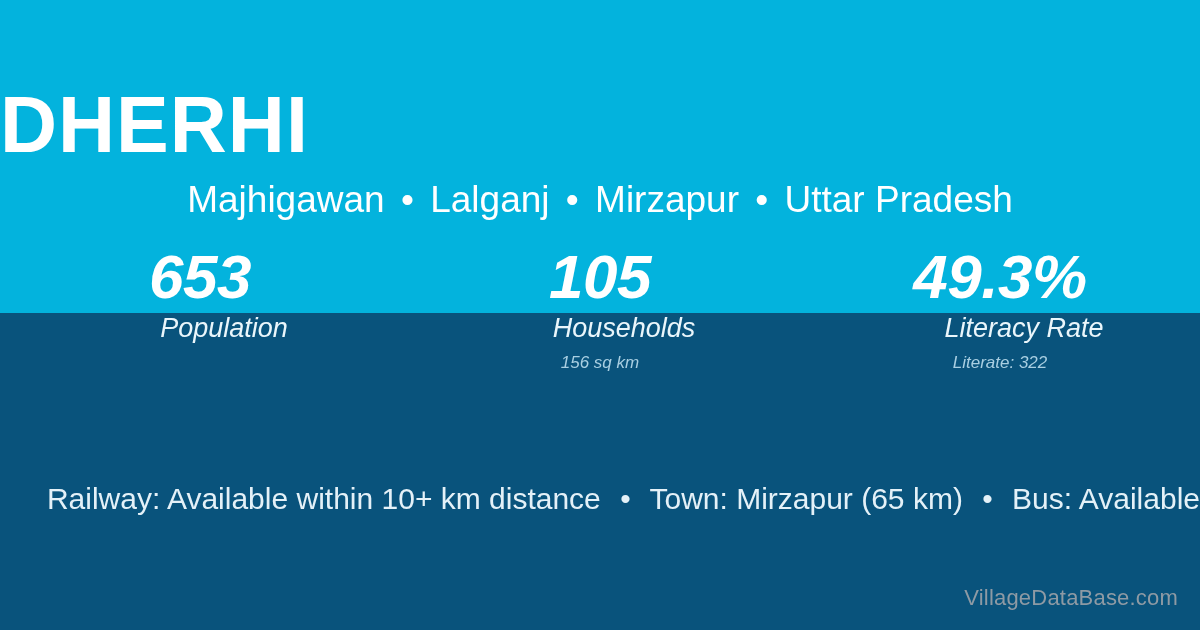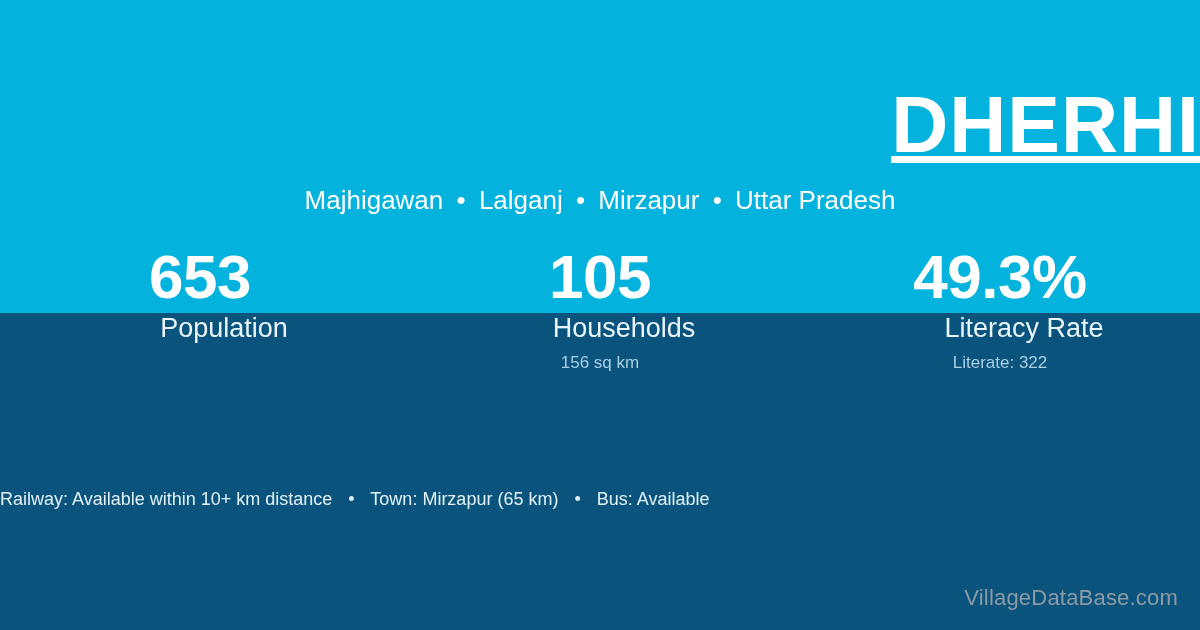--- a/index.html
+++ b/index.html
@@ -49,37 +49,36 @@
     width:1200px;
     height:630px;
   }
 
   
   .village-title {
     position:absolute;
     left:0;
     top:80px;
     width:1200px;
-    text-align:right;
+    text-align:left;
     font-size:79px;
     font-weight:bold;
     letter-spacing:1px;
     color:#ffffff;
     line-height:90px;
     white-space:nowrap;
-    text-decoration:underline;
   }
 
   .village-subtitle {
     position:absolute;
     left:0;
     top:181px;
     width:1200px;
     text-align:center;
-    font-size:26px;
+    font-size:37px;
     font-weight:normal;
     color:#ffffff;
     line-height:38px;
     white-space:nowrap;
   }
 
   .village-subtitle .sep {
     padding:0 6px;
   }
 
@@ -89,20 +88,21 @@
     left:0;
     top:243px;
     width:1200px;
     display:flex;
     flex-direction:row;
   }
 
   .stat {
     flex:1 1 0;
     text-align:center;
+    font-style:italic;
   }
 
   .stat-value {
     font-size:62px;
     font-weight:bold;
     color:#ffffff;
     line-height:68px;
     letter-spacing:-0.5px;
     white-space:nowrap;
   }
@@ -125,22 +125,22 @@
     line-height:22px;
     white-space:nowrap;
   }
 
   
   .connectivity {
     position:absolute;
     left:0;
     top:484px;
     width:1200px;
-    text-align:left;
-    font-size:18px;
+    text-align:right;
+    font-size:30px;
     font-weight:normal;
     color:#e4f1f8;
     line-height:30px;
     white-space:nowrap;
   }
 
   .connectivity .sep {
     padding:0 11px;
   }
 

